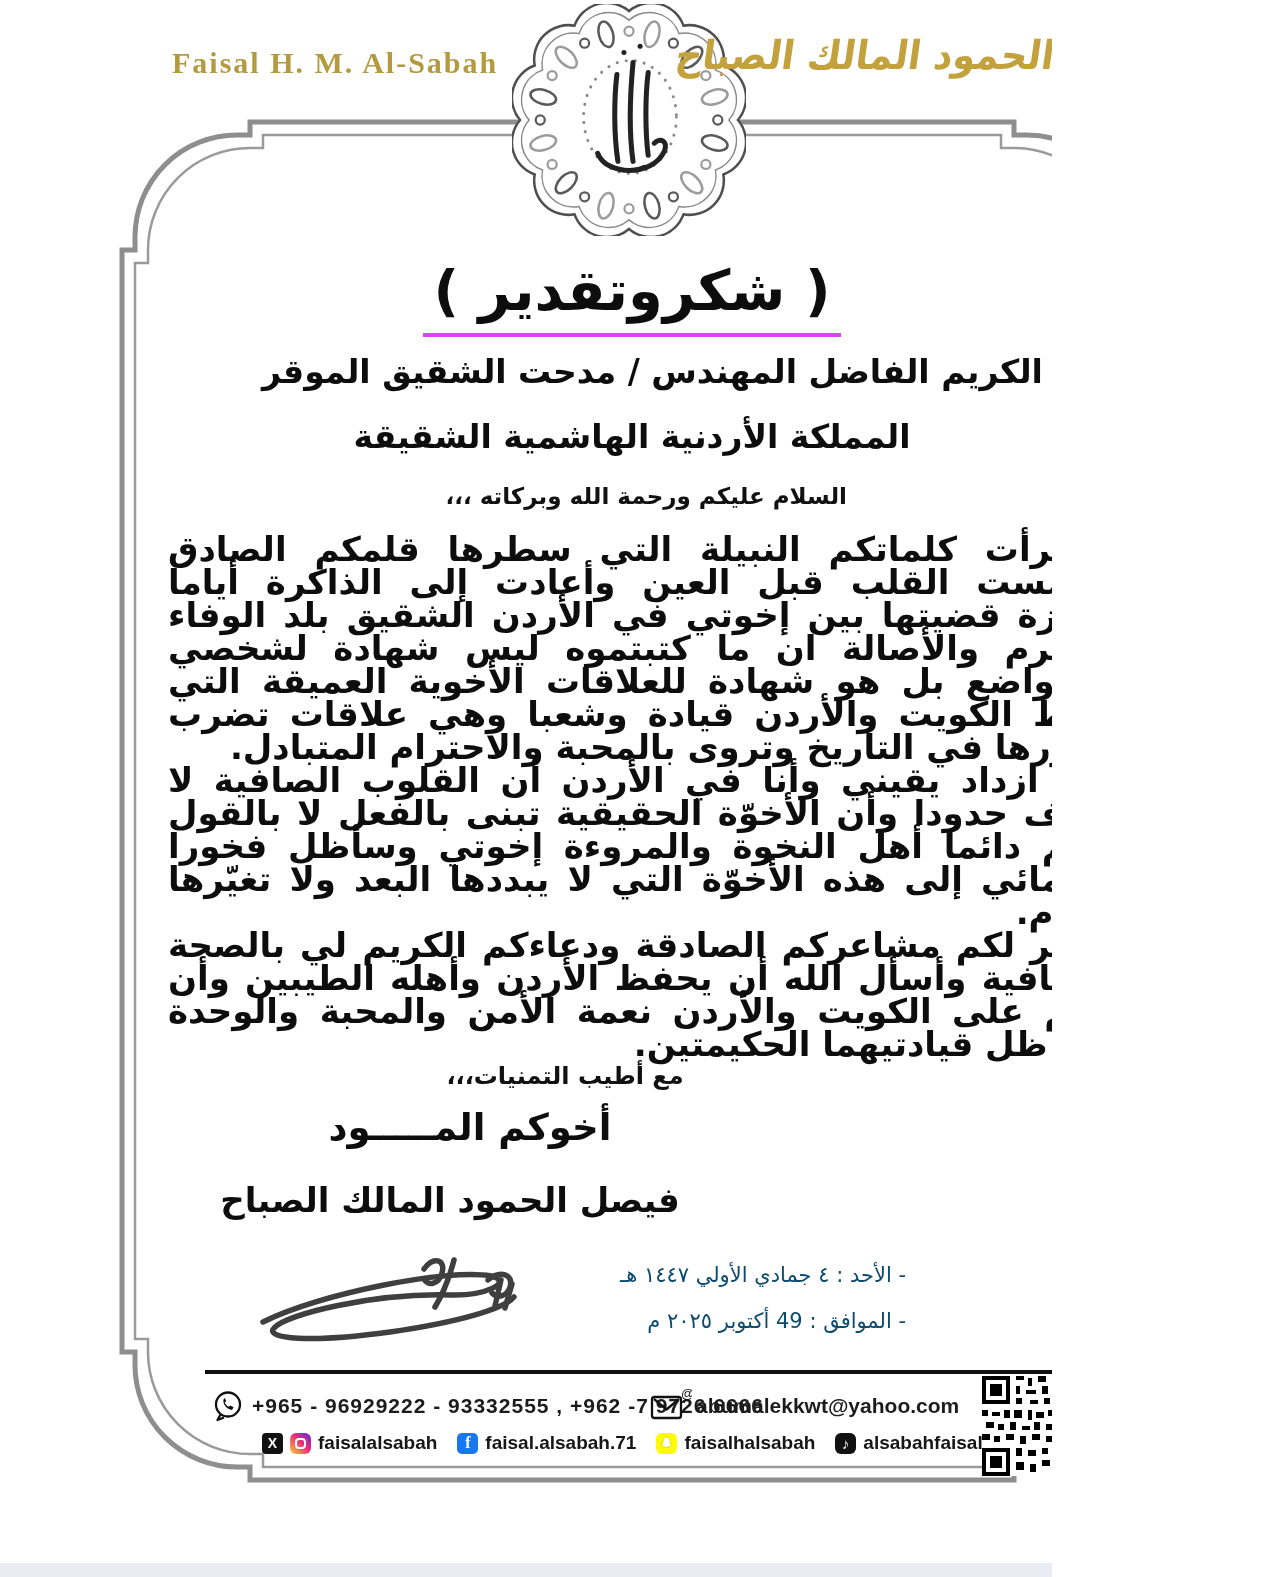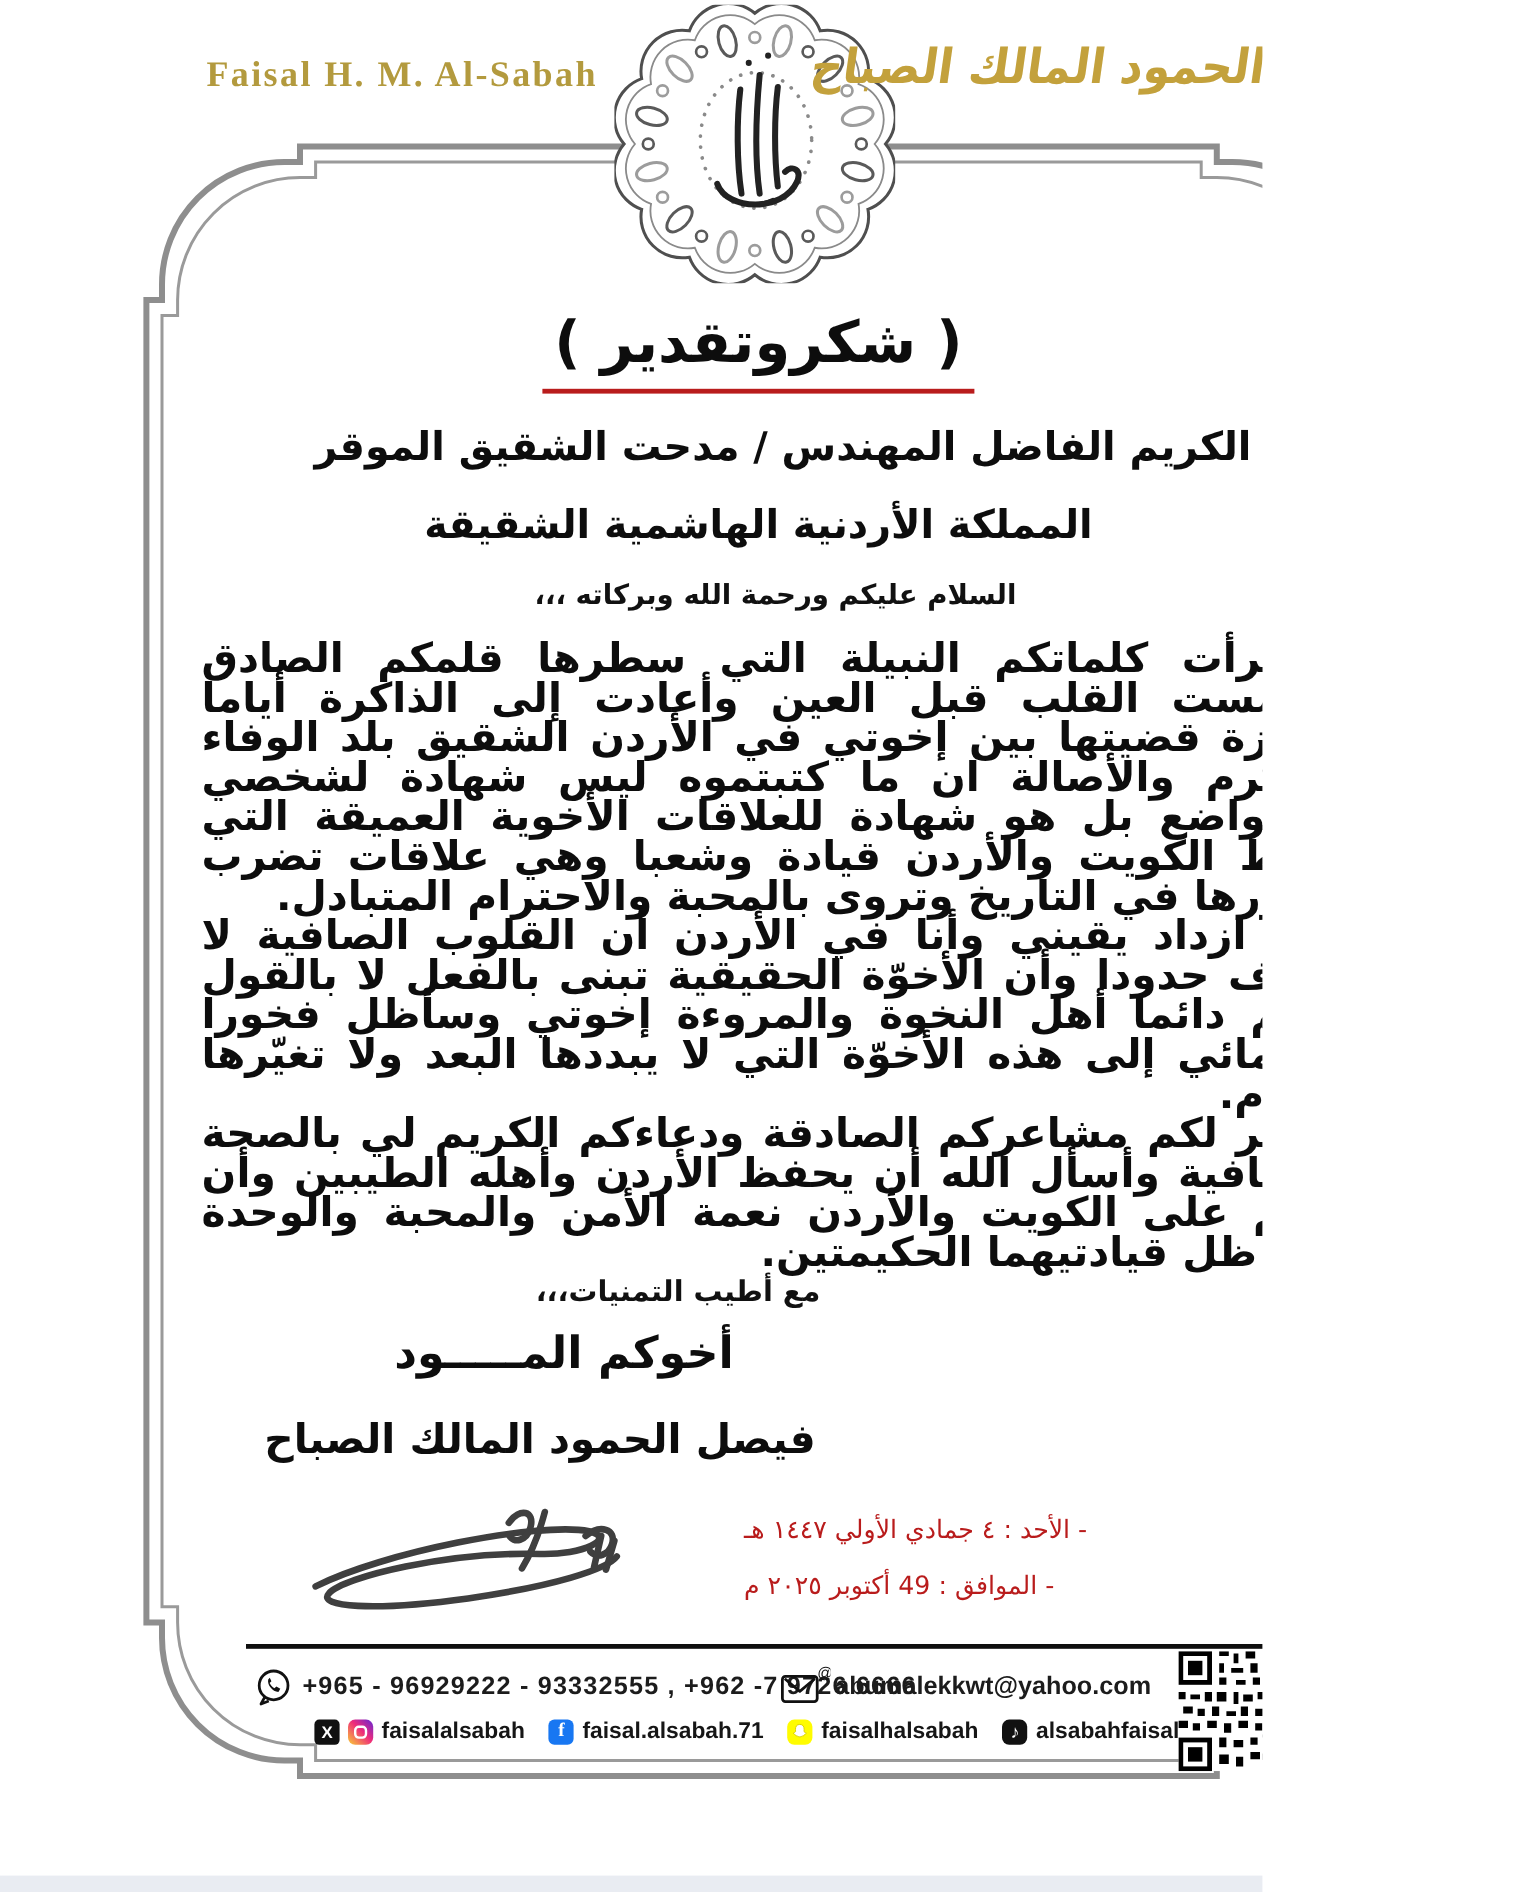--- a/index.html
+++ b/index.html
@@ -27,22 +27,22 @@
     font-size:37px;font-weight:bold;color:#c3a13c;
     transform:skewX(-8deg) scaleY(1.08);
     white-space:nowrap;
   }
   .emblem{left:512px;top:4px;}
 
   
   .title-wrap{left:0;top:258px;width:1264px;text-align:center;}
   .title{
     display:inline-block;direction:rtl;
-    font-size:48px;font-weight:bold;color:#0d0d0d;
-    border-bottom:4px solid #b91c1c;padding:0 10px 10px 10px;
+    font-size:56px;font-weight:bold;color:#0d0d0d;
+    border-bottom:4px solid #d946ef;padding:0 10px 10px 10px;
     letter-spacing:1px;
   }
   .addr-row{
     left:262px;top:352px;width:852px;
     direction:rtl;display:flex;justify-content:space-between;align-items:baseline;
     font-size:33px;font-weight:bold;color:#0d0d0d;white-space:nowrap;
   }
   .country-line{
     left:0;top:417px;width:1264px;text-align:center;direction:rtl;
     font-size:33px;font-weight:bold;color:#0d0d0d;
@@ -66,22 +66,22 @@
   .signoff{
     left:258px;top:1106px;width:424px;text-align:center;direction:rtl;
     font-size:37px;font-weight:bold;color:#0d0d0d;white-space:nowrap;
   }
   .sender-name{
     left:212px;top:1180px;width:476px;text-align:center;direction:rtl;
     font-size:34px;font-weight:bold;color:#0d0d0d;white-space:nowrap;
   }
   .signature{left:248px;top:1244px;}
   .dates{
-    right:146px;top:1252px;direction:rtl;text-align:left;
-    font-size:21px;font-weight:normal;color:#b91c1c;line-height:46px;
+    right:146px;top:1252px;direction:rtl;text-align:right;
+    font-size:21px;font-weight:normal;color:#0c4a6e;line-height:46px;
     white-space:nowrap;
   }
 
   
   .footer-line{left:205px;top:1370px;width:873px;height:4px;background:#0f0f0f;}
   .phones{
     left:252px;top:1394px;
     font-family:"Liberation Sans",sans-serif;
     font-size:21px;font-weight:bold;color:#1c1c1c;letter-spacing:1px;white-space:nowrap;
   }

